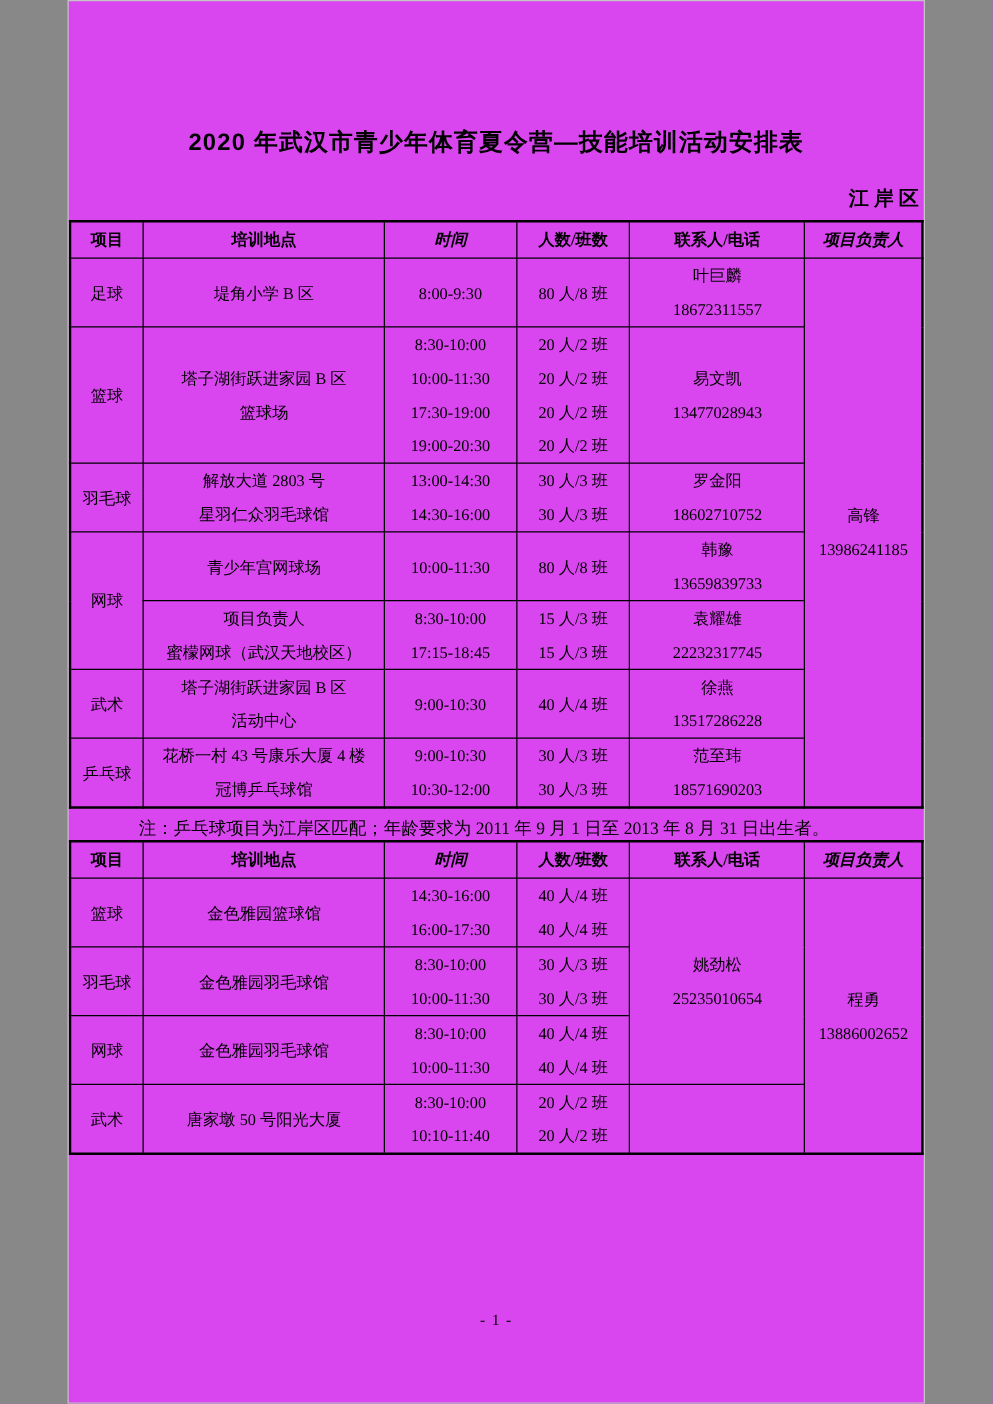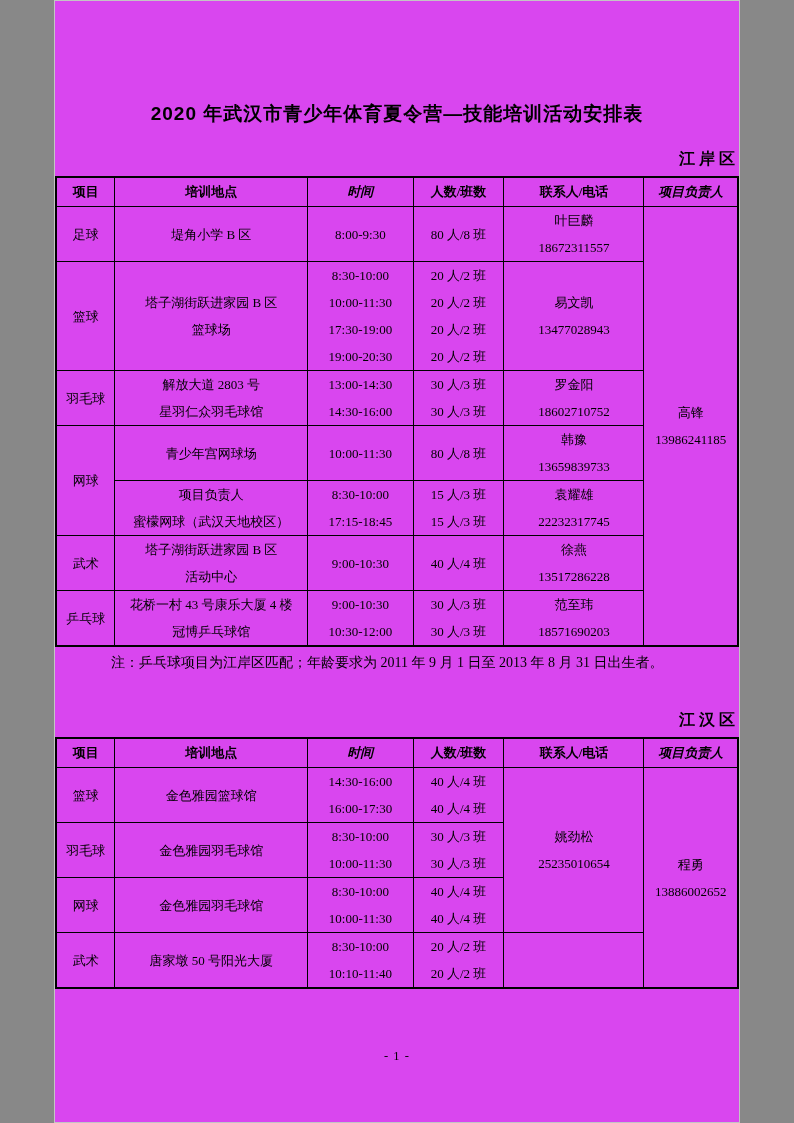--- a/index.html
+++ b/index.html
@@ -236,21 +236,20 @@
               <div class="ln">范至玮</div>
               <div class="ln">18571690203</div>
             </td>
           </tr>
         </tbody>
       </table>
     <p class="note">注：乒乓球项目为江岸区匹配；年龄要求为 2011 年 9 月 1 日至 2013 年 8 月 31 日出生者。</p>
   </section>
 
   <section>
-    <h2 class="section-heading second">江汉区</h2>
     <table class="schedule">
         <thead>
           <tr>
             <th>项目</th>
             <th>培训地点</th>
             <th>时间</th>
             <th>人数/班数</th>
             <th>联系人/电话</th>
             <th>项目负责人</th>
           </tr>

